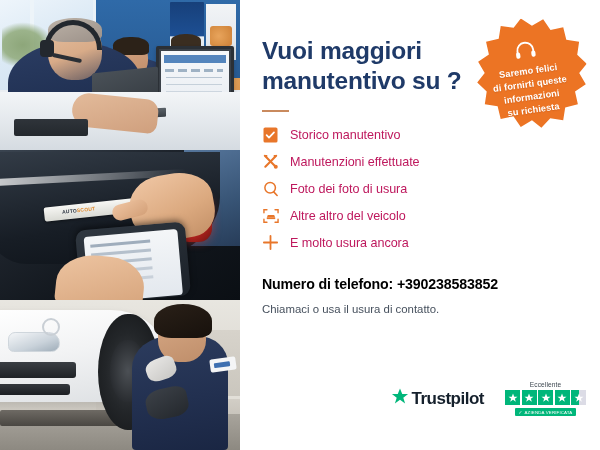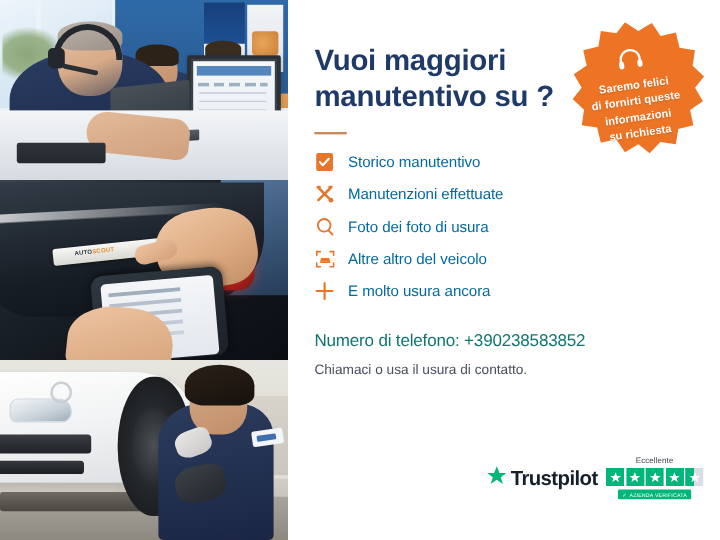--- a/index.html
+++ b/index.html
@@ -422,45 +422,45 @@
     margin-bottom: 1px;
   }
   .feat-ico {
     width: 17px; height: 17px;
     flex: 0 0 17px;
     display: flex; align-items: center; justify-content: center;
     color: #e8762a;
   }
   .feat-label {
     font-size: 12.6px;
-    color: #0369a1;
+    color: #be185d;
     letter-spacing: -0.05px;
     white-space: nowrap;
   }
 
   
   .phone-block { margin-top: 20px; }
   .phone-line {
-    font-size: 14.2px; font-weight: normal;
-    color: #0f766e;
+    font-size: 14.2px; font-weight: bold;
+    color: #000000;
     letter-spacing: -0.15px;
     white-space: nowrap;
   }
   .phone-sub {
     margin-top: 9px;
     font-size: 11.4px;
     line-height: 1.55;
     color: #46505d;
   }
 
   
   .trust {
     position: absolute;
     right: 14px; bottom: 34px;
-    display: flex; align-items: center; gap: 7px;
+    display: flex; align-items: center; gap: 21px;
   }
   .tp-brand { display:flex; align-items:center; gap:3px; }
   .tp-word {
     font-size: 17px; font-weight: bold; color: #15202c; letter-spacing:-0.5px;
   }
   .tp-rating { display:flex; flex-direction:column; align-items:center; gap:2px; }
   .tp-excellent {
     font-size: 6.6px; color:#3d4750; letter-spacing:.1px;
   }
   .tp-stars { display:flex; gap:1.5px; }

